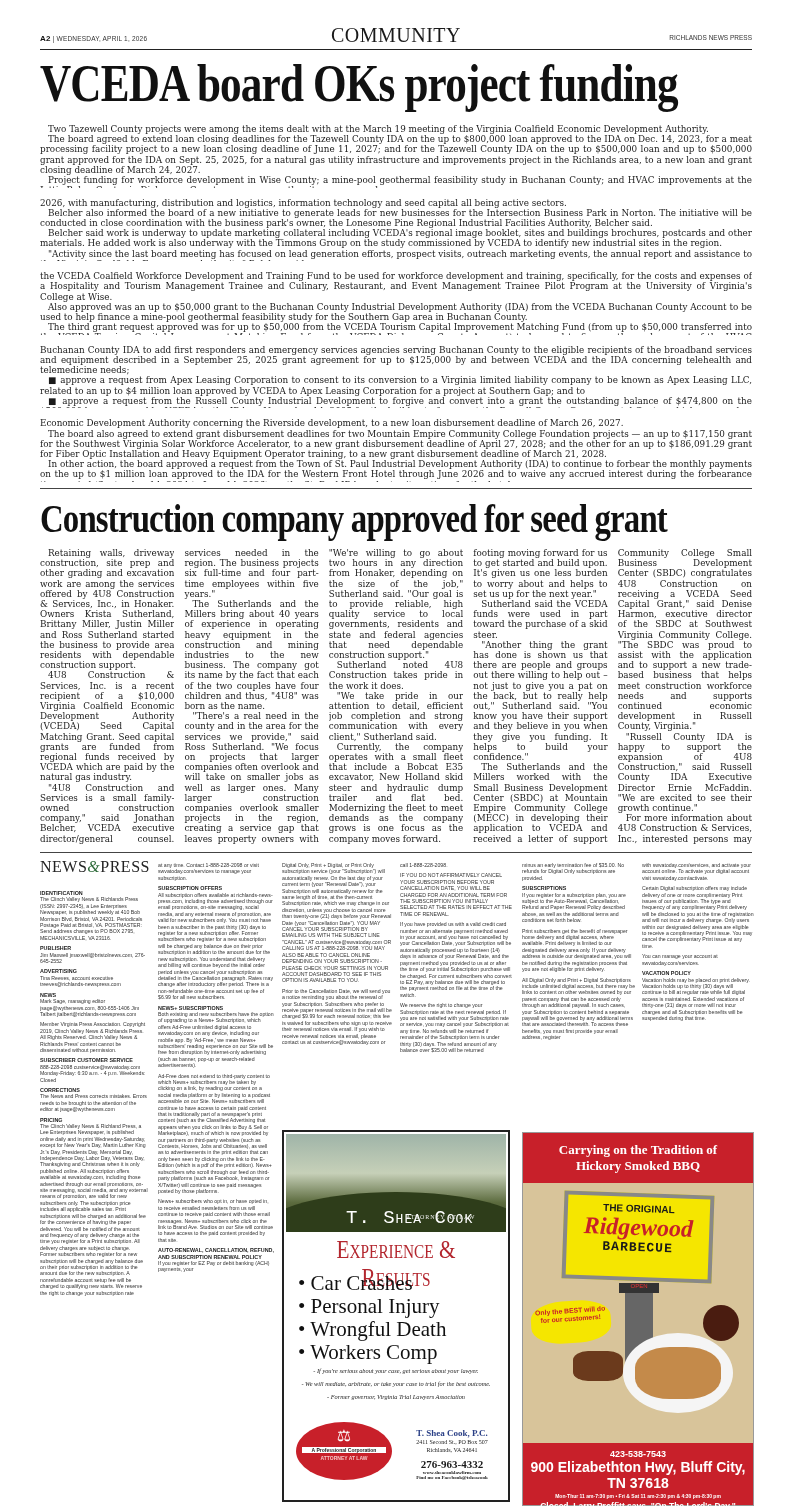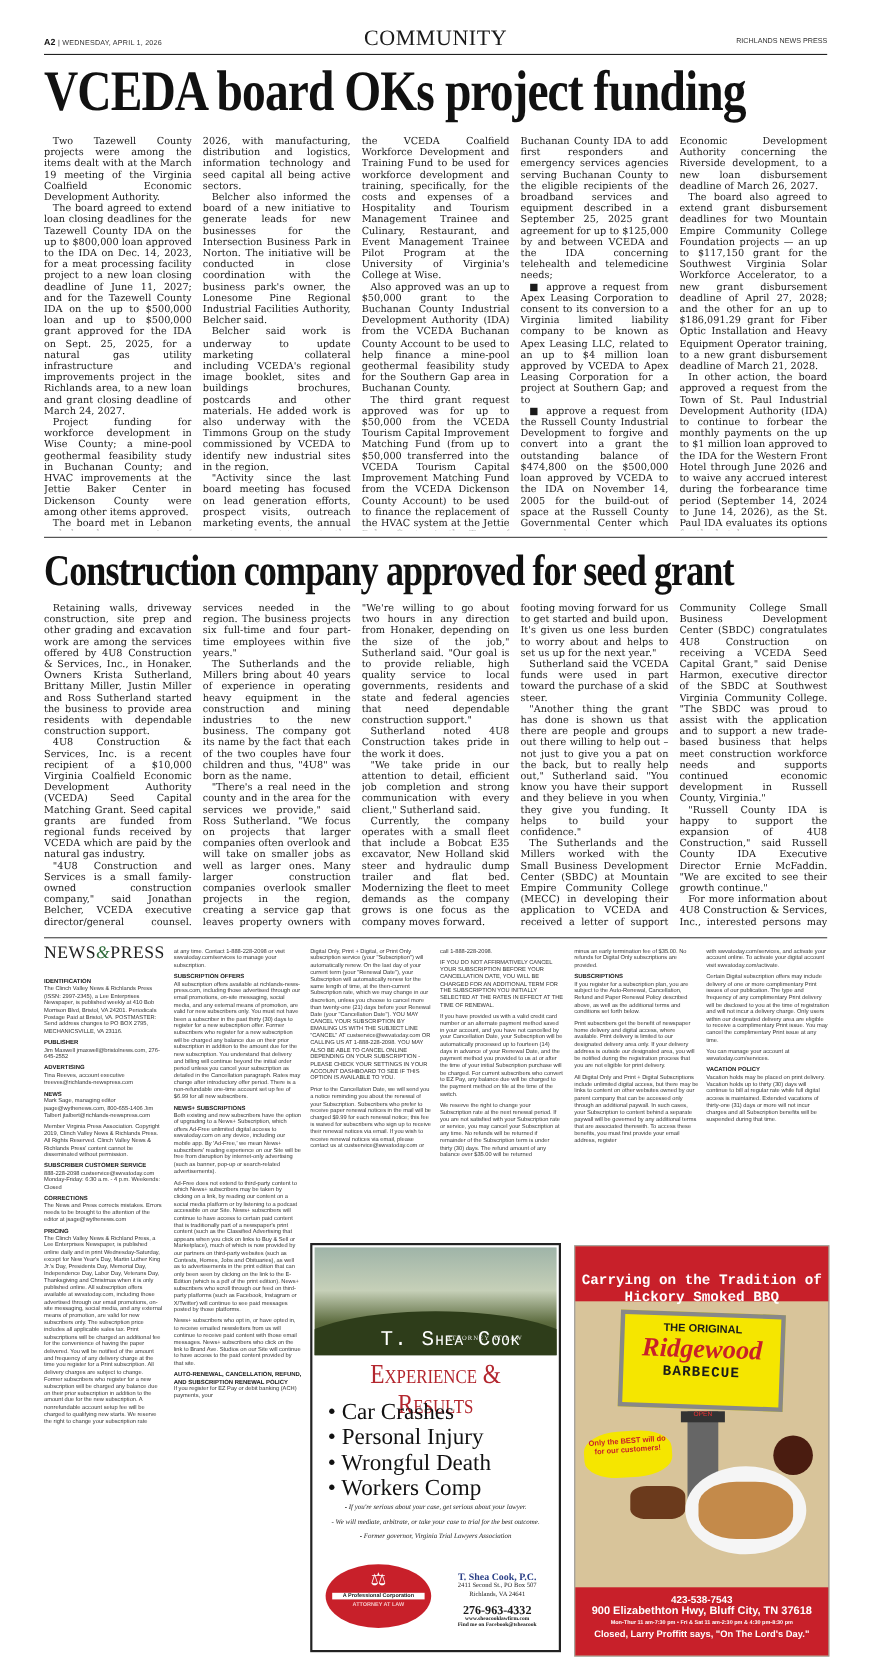--- a/index.html
+++ b/index.html
@@ -15,21 +15,21 @@
 
   .headline { font-family: "Liberation Serif", serif; font-weight: bold; color: #111; white-space: nowrap; letter-spacing: -1px; transform-origin: left top; }
   .h1 { left: 40px; top: 54px; font-size: 52px; transform: scaleX(0.83); }
   .h2 { left: 40px; top: 495px; font-size: 40px; transform: scaleX(0.82); }
 
   .cols { display: flex; gap: 10px; }
   .col { flex: 1; font-size: 8.8px; line-height: 10.2px; text-align: justify; hyphens: auto; overflow: hidden; }
   .col p { text-indent: 8px; }
   .col p.noind { text-indent: 0; }
 
-  .story1 { left: 40px; top: 124px; width: 712px; height: 358px; }
+  .story1 { left: 40px; top: 124px; width: 712px; height: 358px; flex-direction: column; }
   .story2 { left: 40px; top: 548px; width: 712px; height: 296px; }
 
   .rule { left: 40px; width: 712px; height: 1px; background: #444; }
 
   
   .legal { font-family: "Liberation Sans", sans-serif; font-size: 5.2px; line-height: 6.4px; color: #333; overflow: hidden; }
   .legal h4 { font-size: 5.4px; font-weight: bold; text-transform: uppercase; color: #222; margin-top: 4px; }
   .legal p { margin-bottom: 4px; }
   .logo { font-family: "Liberation Serif", serif; font-size: 16px; color: #222; letter-spacing: 0.5px; white-space: nowrap; }
   .logo .amp { color: #2f6b3a; font-style: italic; }
@@ -48,35 +48,35 @@
   .ad1-seal .pc { background: #fff; color: #222; font-size: 5px; margin: 2px 6px; font-weight: bold; }
   .ad1-seal .att { font-size: 5px; font-weight: bold; color: #f5c7c7; }
   .ad1-contact { position: absolute; left: 114px; top: 276px; width: 108px; text-align: center; font-family: "Liberation Serif", serif; margin-top: 20px; }
   .ad1-firm { color: #2a3f86; font-weight: bold; font-size: 9px; }
   .ad1-addr { font-size: 6px; line-height: 8px; color: #222; }
   .ad1-phone { font-size: 11px; font-weight: bold; margin-top: 4px; }
   .ad1-web { font-size: 5px; font-weight: bold; }
 
   
   .ad2 { left: 522px; top: 1132px; width: 232px; height: 374px; background: #d8c49a; border: 1px solid #999; }
-  .ad2-top { position: absolute; left: 0; right: 0; top: 0; height: 50px; background: #c8202a; color: #fff; text-align: center; font-family: Liberation Mono, monospace; font-weight: bold; font-size: 13px; line-height: 16px; padding-top: 23px; }
+  .ad2-top { position: absolute; left: 0; right: 0; top: 0; height: 50px; background: #c8202a; color: #fff; text-align: center; font-family: Liberation Serif, serif; font-weight: bold; font-size: 13px; line-height: 16px; padding-top: 9px; }
   .ad2-sign { position: absolute; left: 40px; top: 60px; width: 150px; height: 88px; background: #f5e600; border: 4px solid #888; transform: rotate(2deg); text-align: center; }
   .ad2-sign .t1 { font-family: "Liberation Sans", sans-serif; font-weight: bold; font-size: 10px; margin-top: 6px; }
   .ad2-sign .t2 { font-family: "Liberation Serif", serif; font-style: italic; font-weight: bold; color: #c8202a; font-size: 24px; line-height: 26px; }
   .ad2-sign .t3 { font-family: "Liberation Mono", monospace; font-weight: bold; font-size: 13px; letter-spacing: 1px; }
   .ad2-post { position: absolute; left: 102px; top: 150px; width: 28px; height: 90px; background: #666; }
   .ad2-open { position: absolute; left: 96px; top: 150px; width: 40px; height: 10px; background: #333; color: #e33; font-size: 6px; text-align: center; font-family: "Liberation Sans", sans-serif; }
   .ad2-burst { position: absolute; left: 8px; top: 168px; width: 80px; height: 42px; background: #f5e600; border-radius: 40%; color: #c8202a; text-align: center; font-family: "Liberation Sans", sans-serif; font-weight: bold; font-size: 6.8px; line-height: 8px; padding-top: 6px; transform: rotate(-4deg); }
   .ad2-plate { position: absolute; left: 100px; top: 200px; width: 110px; height: 80px; background: #f5f5f5; border-radius: 50%; }
   .ad2-bun { position: absolute; left: 112px; top: 214px; width: 86px; height: 52px; background: #c48a4a; border-radius: 40%; }
   .ad2-meat { position: absolute; left: 50px; top: 218px; width: 50px; height: 30px; background: #6b3a1c; border-radius: 30%; }
   .ad2-pot { position: absolute; left: 180px; top: 172px; width: 36px; height: 36px; background: #4a1c10; border-radius: 50%; }
   .ad2-bottom { position: absolute; left: 0; right: 0; bottom: 0; height: 62px; background: #c8202a; color: #fff; text-align: center; font-family: "Liberation Sans", sans-serif; font-weight: bold; padding-top: 6px; }
   .ad2-phone { font-size: 9px; }
-  .ad2-addr { font-size: 10px; }
+  .ad2-addr { font-size: 14px; }
   .ad2-hours { font-size: 5px; margin: 2px 0; }
   .ad2-closed { font-size: 8.5px; }
 </style>
 </head>
 <body>
 
 <div class="abs folio">
   <div class="folio-left"><b>A2</b> | <span>WEDNESDAY, APRIL 1, 2026</span></div>
   <div class="folio-center">COMMUNITY</div>
   <div class="folio-right">RICHLANDS NEWS PRESS</div>

